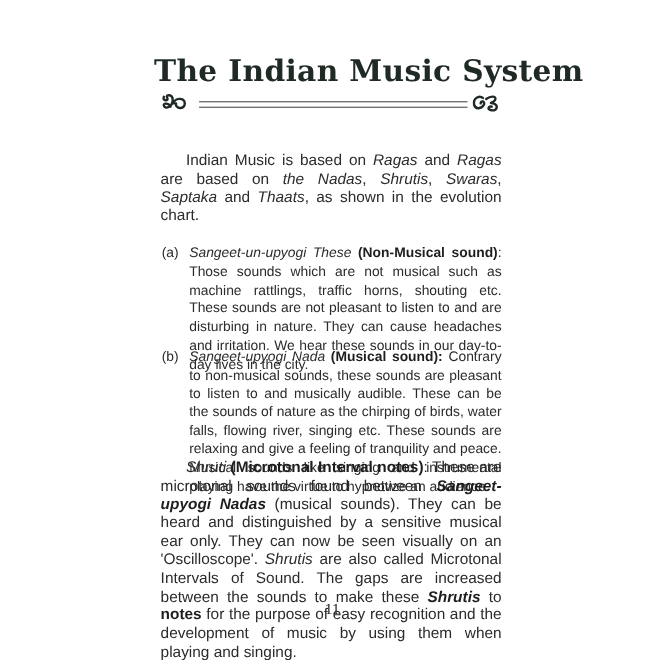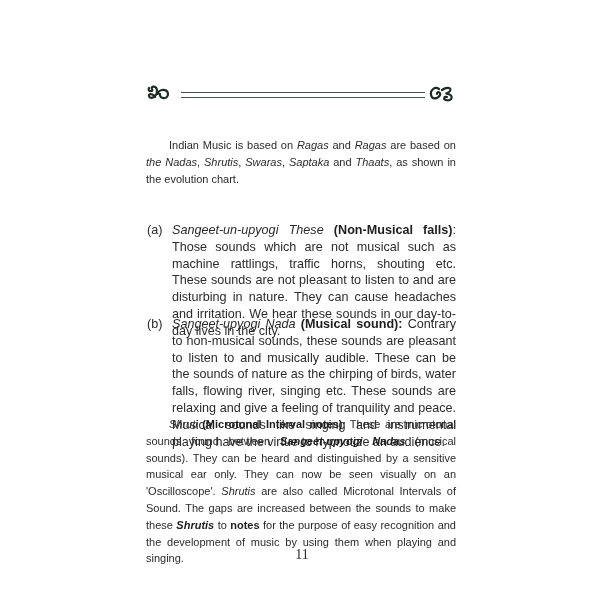--- a/index.html
+++ b/index.html
@@ -59,21 +59,21 @@
       right: 33px;
       top: 10px;
       height: 4px;
       border-top: 1px solid #4a524c;
       border-bottom: 1px solid #4a524c;
     }
     .text {
       position: absolute;
       left: 146px;
       width: 310px;
-      font-size: 11px;
+      font-size: 14px;
       line-height: 16.8px;
       text-align: justify;
       color: #2b2b2b;
     }
     .indent { text-indent: 23px; }
     .p1 { top: 137px; }
     .p2 { top: 196px; }
     .item {
       position: absolute;
       left: 146px;
@@ -106,41 +106,42 @@
     }
     i, .it { font-style: italic; }
     b, .bd { font-weight: bold; color: #1e1e1e; }
     .bi { font-weight: bold; font-style: italic; color: #1e1e1e; }
   </style>
 </head>
 <body>
 
 <div class="page">
 
+  <div class="title">The Indian Music System</div>
 
   <div class="rule-wrap">
     <span class="ornament left">
       <svg width="26" height="24" viewBox="0 0 26 24">
         <path d="M3 6 C1 10, 8 10, 6 7 C4 4, 11 3, 11 9 C11 15, 4 18, 3 14 C2 11, 8 12, 9 15 M12 12 C12 7, 22 6, 22 12 C22 18, 13 17, 14 12" fill="none" stroke="#1f2a24" stroke-width="2.2" stroke-linecap="round"></path>
       </svg>
     </span>
     <div class="double-rule"></div>
     <span class="ornament right">
       <svg width="30" height="24" viewBox="0 0 30 24">
         <path d="M11 7 C7 4, 2 8, 3 13 C4 18, 10 17, 12 13 C13 10, 9 9, 9 12 M14 8 C18 5, 24 5, 22 9 C20 12, 16 11, 20 12 C26 13, 24 20, 18 18 C15 17, 16 14, 19 15" fill="none" stroke="#1f2a24" stroke-width="2.2" stroke-linecap="round"></path>
       </svg>
     </span>
   </div>
 
   <p class="text indent p1" style="margin:0"><span>Indian Music is based on </span><i>Ragas</i><span> and </span><i>Ragas</i><span> are based on </span><i>the Nadas</i><span>, </span><i>Shrutis</i><span>, </span><i>Swaras</i><span>, </span><i>Saptaka</i><span> and </span><i>Thaats</i><span>, as shown in the evolution chart.</span></p>
 
 
   <div class="item item-a">
     <span class="marker">(a)</span>
-    <div class="body"><i>Sangeet-un-upyogi These</i><b> (Non-Musical falls)</b><span>: Those sounds which are not musical such as machine rattlings, traffic horns, shouting etc. These sounds are not pleasant to listen to and are disturbing in nature. They can cause headaches and irritation. We hear these sounds in our day-to-day lives in the city.</span></div>
+    <div class="body"><i>Sangeet-un-upyogi These</i><b> (Non-Musical sound)</b><span>: Those sounds which are not musical such as machine rattlings, traffic horns, shouting etc. These sounds are not pleasant to listen to and are disturbing in nature. They can cause headaches and irritation. We hear these sounds in our day-to-day lives in the city.</span></div>
   </div>
 
   <div class="item item-b">
     <span class="marker">(b)</span>
     <div class="body"><i>Sangeet-upyogi Nada</i><b> (Musical sound):</b><span> Contrary to non-musical sounds, these sounds are pleasant to listen to and musically audible. These can be the sounds of nature as the chirping of birds, water falls, flowing river, singing etc. These sounds are relaxing and give a feeling of tranquility and peace. Musical sounds like singing and instrumental playing have the virtue to hypnotize an audience.</span></div>
   </div>
 
   <p class="text indent p3" style="margin:0"><i>Shruti</i><b> (Microtonal Interval notes)</b><span>: These are microtonal sounds found between </span><span class="bi">Sangeet-upyogi Nadas</span><span> (musical sounds). They can be heard and distinguished by a sensitive musical ear only. They can now be seen visually on an 'Oscilloscope'. </span><i>Shrutis</i><span> are also called Microtonal Intervals of Sound. The gaps are increased between the sounds to make these </span><span class="bi">Shrutis</span><span> to </span><b>notes</b><span> for the purpose of easy recognition and the development of music by using them when playing and singing.</span></p>
 
   <div class="page-number">11</div>

